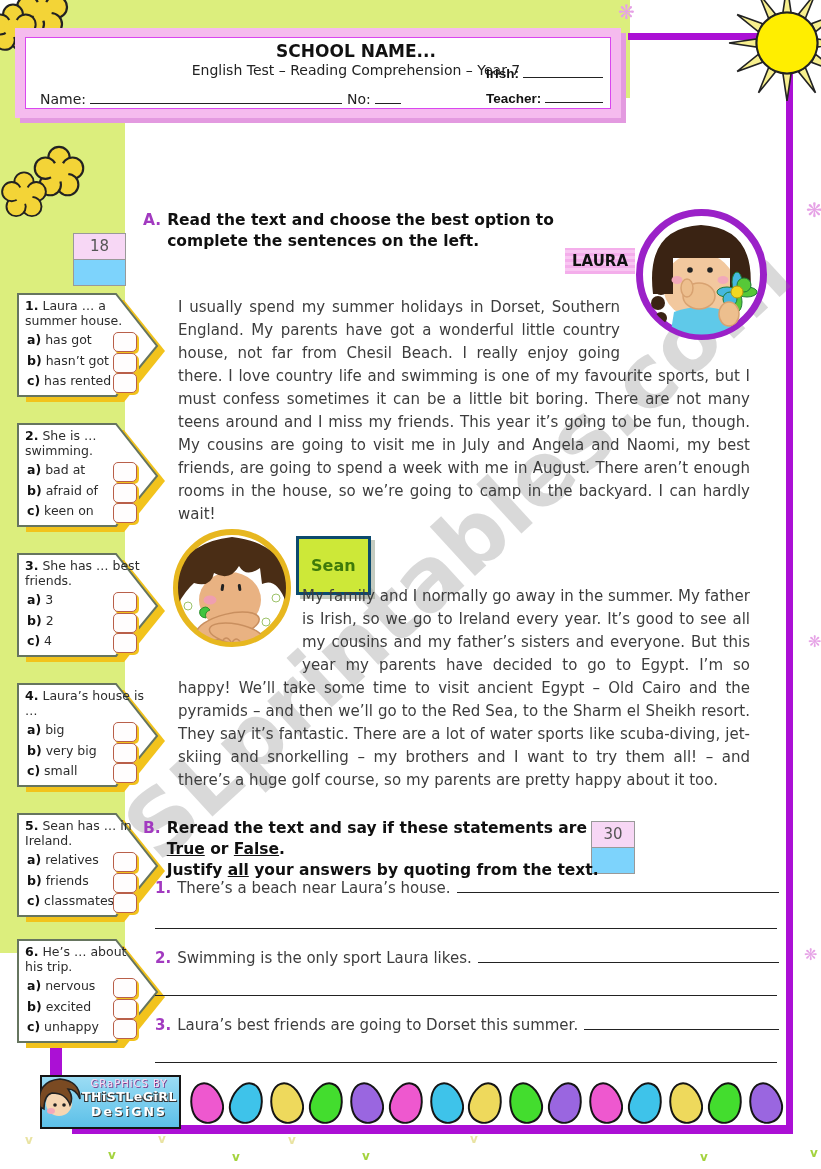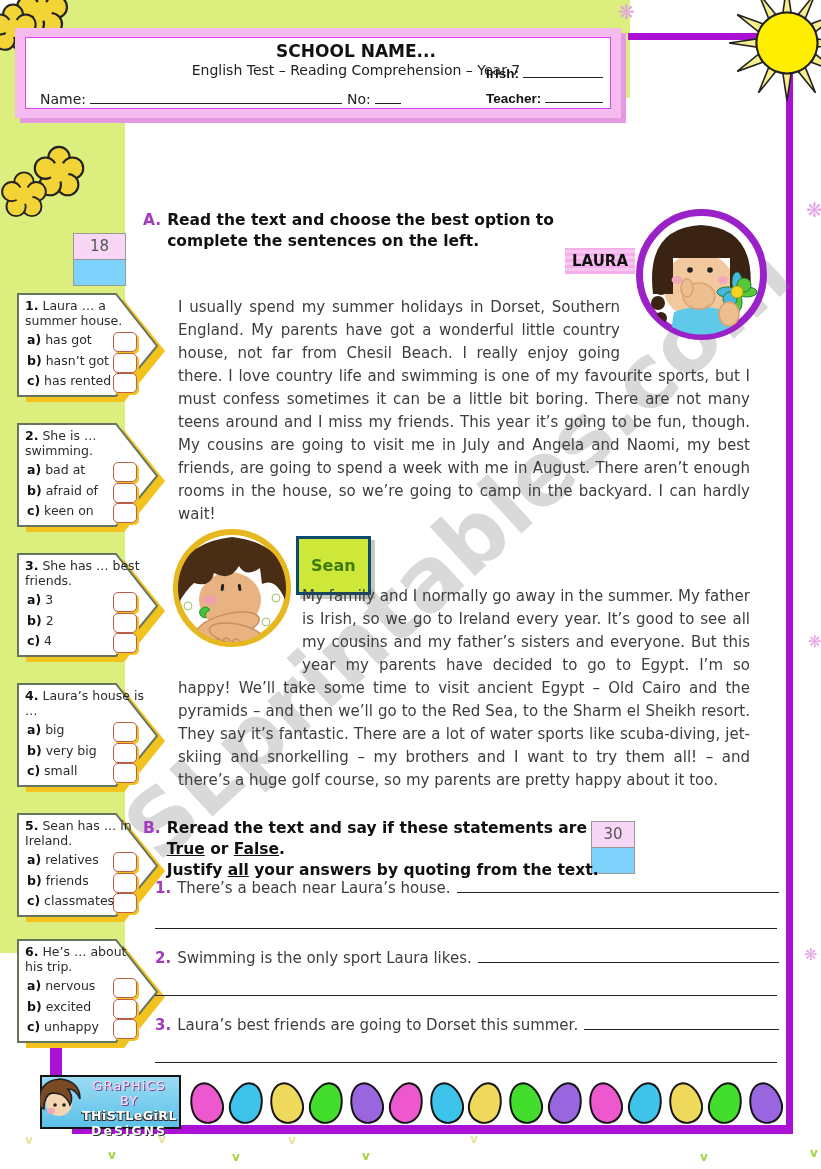--- a/index.html
+++ b/index.html
@@ -72,21 +72,21 @@
   .stmt{display:flex;align-items:baseline;gap:6px;width:624px;font-size:15px;color:#3d3d3d;}
   .stmt .num{color:#a23ac0;font-weight:bold;}
   .stmt .tail{flex:1;border-bottom:1.5px solid #222;height:14px;}
   .ansline{border-bottom:1.6px solid #222;width:622px;height:0;}
 
   
   .badge{left:40px;top:1075px;width:137px;height:50px;border:2.5px solid #151515;
          background:linear-gradient(180deg,#9bdcf4 0%,#5cc0e8 100%);}
   .badge-text{position:absolute;left:40px;top:1px;width:94px;text-align:center;color:#fff;
               font-family:"DejaVu Sans",sans-serif;}
-  .bt1{font-size:13px;letter-spacing:1px;color:#ffd9f2;text-shadow:1px 1px 0 #7a3a8a;}
+  .bt1{font-size:10px;letter-spacing:1px;color:#ffd9f2;text-shadow:1px 1px 0 #7a3a8a;}
   .bt2{font-size:12.5px;font-weight:bold;letter-spacing:.5px;
        text-shadow:1px 1px 0 #333,-1px 1px 0 #333;}
   .bt3{font-size:12.5px;font-weight:bold;letter-spacing:2px;text-shadow:1px 1px 0 #333;}
   .eggs{left:190px;top:1082px;width:592px;height:42px;display:flex;justify-content:space-between;}
   .egg{width:29px;height:38px;border:2px solid #141414;
        border-radius:50% 50% 50% 50%/60% 60% 42% 42%;}
   .egg:nth-child(odd){transform:rotate(-16deg);}
   .egg:nth-child(even){transform:rotate(17deg);}
 
   .sparkle{position:absolute;color:#e6a2e6;font-size:20px;}

